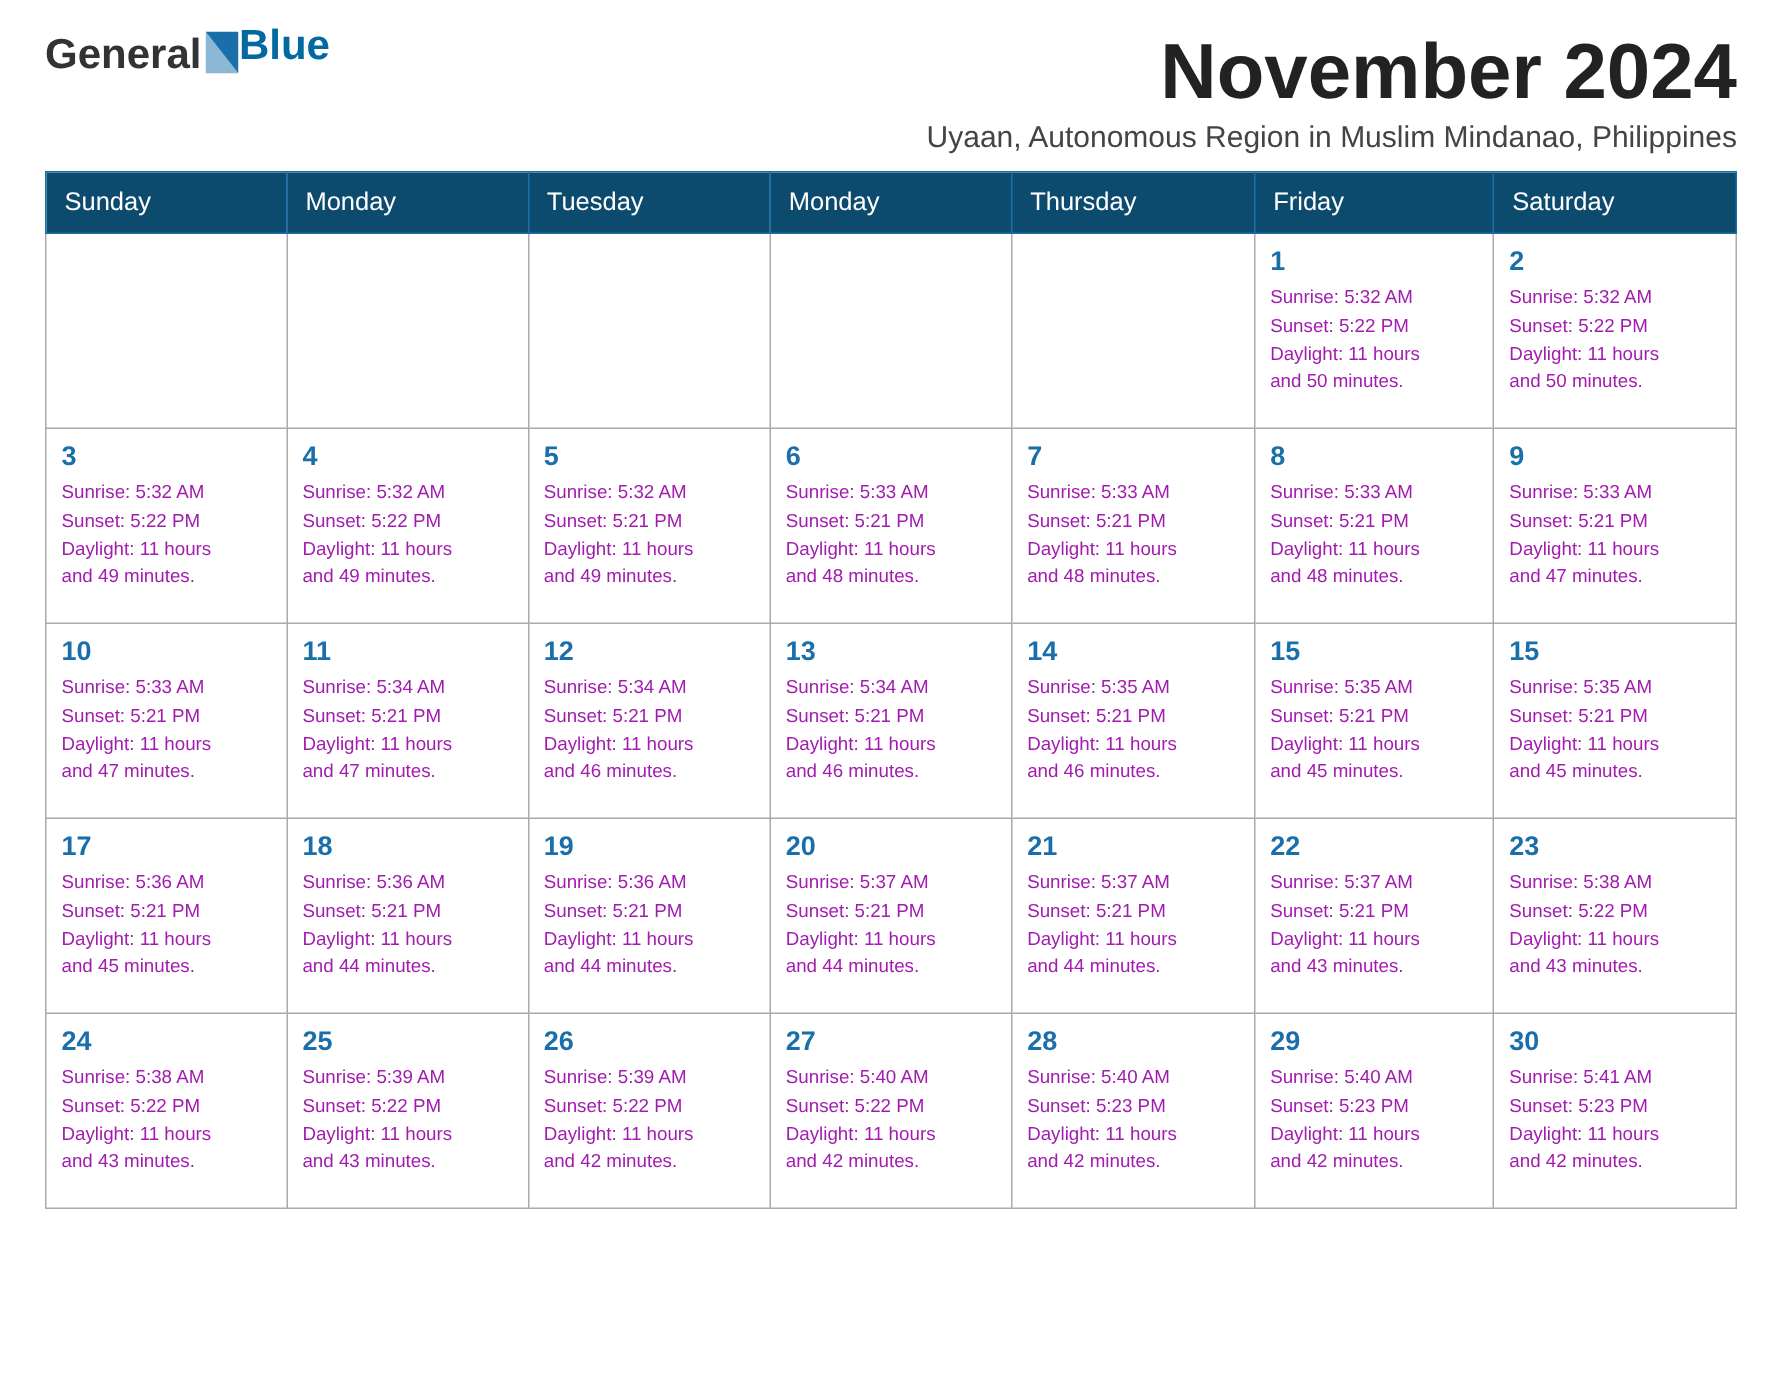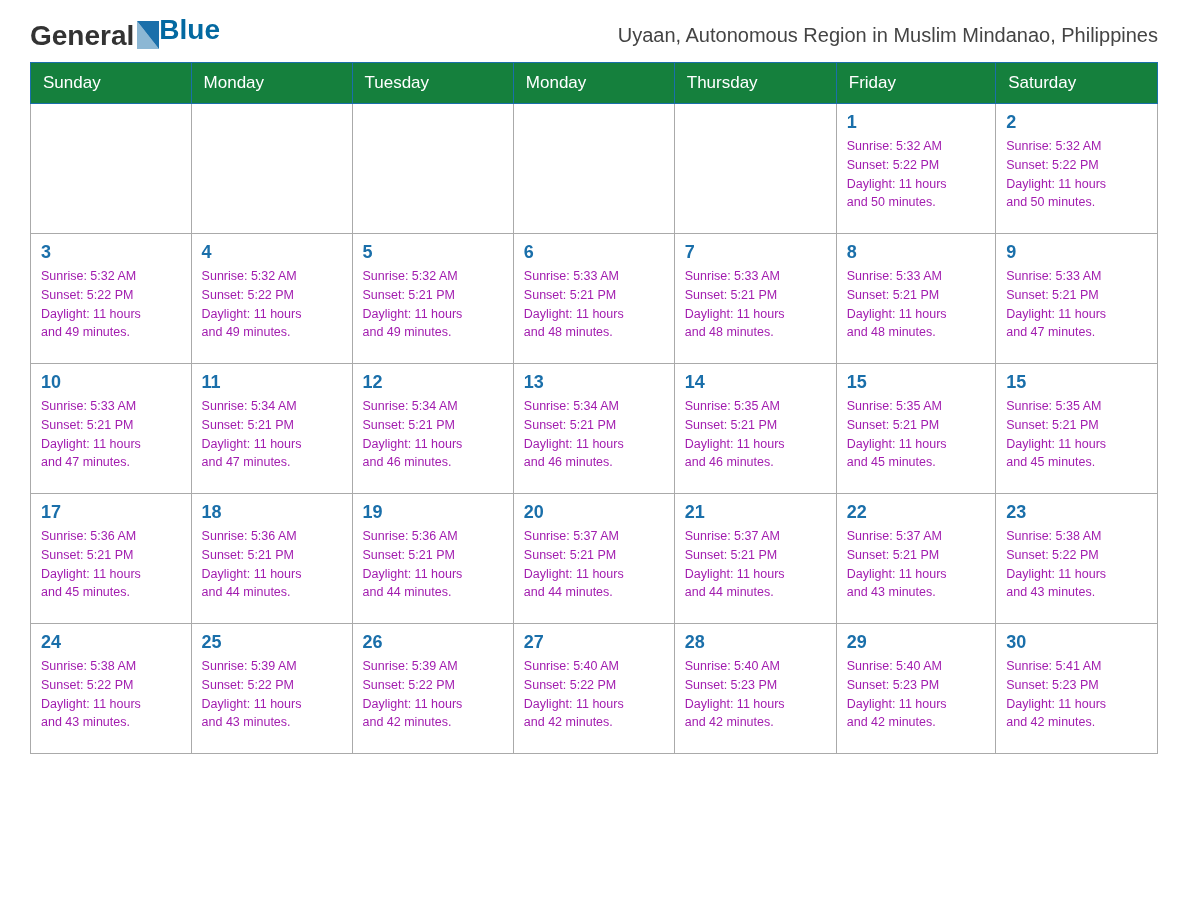--- a/index.html
+++ b/index.html
@@ -40,21 +40,21 @@
       color: #444;
       margin-top: 4px;
       text-align: right;
     }
     .calendar {
       width: 100%;
       border-collapse: collapse;
       margin-top: 10px;
     }
     .calendar thead tr th {
-      background-color: #15803d;
+      background-color: #0c4a6e;
       color: #fff;
       font-size: 17px;
       font-weight: normal;
       padding: 10px 12px;
       text-align: left;
       border: 1px solid #1a6faa;
     }
     .calendar tbody tr td {
       border: 1px solid #aaa;
       vertical-align: top;
@@ -107,20 +107,21 @@
       <svg width="22" height="28" viewBox="0 0 22 28" style="margin-left:3px;margin-top:-2px;">
         <polygon points="0,0 22,0 22,28" fill="#1a6faa"></polygon>
         <polygon points="0,28 22,28 0,0" fill="#1a6faa" opacity="0.5"></polygon>
       </svg>
     </div>
     <div class="logo-line2">
       <span class="logo-text-blue">Blue</span>
     </div>
   </div>
   <div class="title-area">
+    <div class="month-title">November 2024</div>
     <div class="subtitle">Uyaan, Autonomous Region in Muslim Mindanao, Philippines</div>
   </div>
 </div>
 
 <table class="calendar">
   <thead>
     <tr id="header-row">
     <th>Sunday</th>
         <th>Monday</th>
         <th>Tuesday</th>

